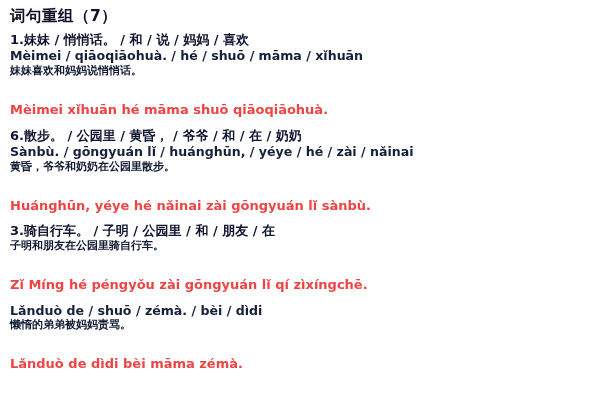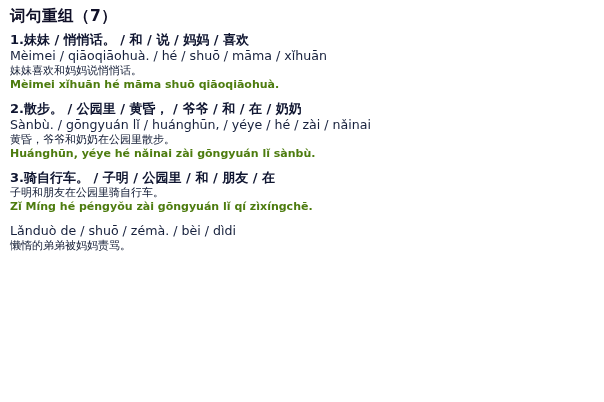--- a/index.html
+++ b/index.html
@@ -28,66 +28,69 @@
     letter-spacing: 0.5px;
     margin: 0 0 7px 0;
     line-height: 1.1;
   }
   .item {
     margin-bottom: 9px;
   }
   .line {
     line-height: 1.26;
     white-space: nowrap;
+    font-weight: bold;
   }
   .line-prompt {
     font-size: 13px;
     font-weight: bold;
     color: #0f1530;
   }
   .line-pinyin {
     font-size: 12.6px;
     color: #16203c;
     font-family: "DejaVu Sans", sans-serif;
   }
   .line-answer-cn {
     font-size: 11px;
     color: #101a33;
   }
   .line-answer-py {
-    font-size: 11px;
+    font-size: 13px;
     font-weight: bold;
-    color: #4d7c0f;
+    color: #ef4444;
+    margin-top: 24px;
   }
 </style>
 </head>
 <body>
 
 <div class="page">
 
   <div class="title">词句重组（7）</div>
 
   <div class="item">
     <div class="line line-prompt">1.妹妹 / 悄悄话。 / 和 / 说 / 妈妈 / 喜欢</div>
     <div class="line line-pinyin">Mèimei / qiāoqiāohuà. / hé / shuō / māma / xǐhuān</div>
     <div class="line line-answer-cn">妹妹喜欢和妈妈说悄悄话。</div>
     <div class="line line-answer-py">Mèimei xǐhuān hé māma shuō qiāoqiāohuà.</div>
   </div>
 
   <div class="item">
-    <div class="line line-prompt">2.散步。 / 公园里 / 黄昏， / 爷爷 / 和 / 在 / 奶奶</div>
+    <div class="line line-prompt">6.散步。 / 公园里 / 黄昏， / 爷爷 / 和 / 在 / 奶奶</div>
     <div class="line line-pinyin">Sànbù. / gōngyuán lǐ / huánghūn, / yéye / hé / zài / nǎinai</div>
     <div class="line line-answer-cn">黄昏，爷爷和奶奶在公园里散步。</div>
     <div class="line line-answer-py">Huánghūn, yéye hé nǎinai zài gōngyuán lǐ sànbù.</div>
   </div>
 
   <div class="item">
     <div class="line line-prompt">3.骑自行车。 / 子明 / 公园里 / 和 / 朋友 / 在</div>
     <div class="line line-answer-cn">子明和朋友在公园里骑自行车。</div>
     <div class="line line-answer-py">Zǐ Míng hé péngyǒu zài gōngyuán lǐ qí zìxíngchē.</div>
   </div>
 
   <div class="item">
     <div class="line line-pinyin">Lǎnduò de / shuō / zémà. / bèi / dìdi</div>
     <div class="line line-answer-cn">懒惰的弟弟被妈妈责骂。</div>
+    <div class="line line-answer-py">Lǎnduò de dìdi bèi māma zémà.</div>
   </div>
 
 </div>
 
 </body></html>

